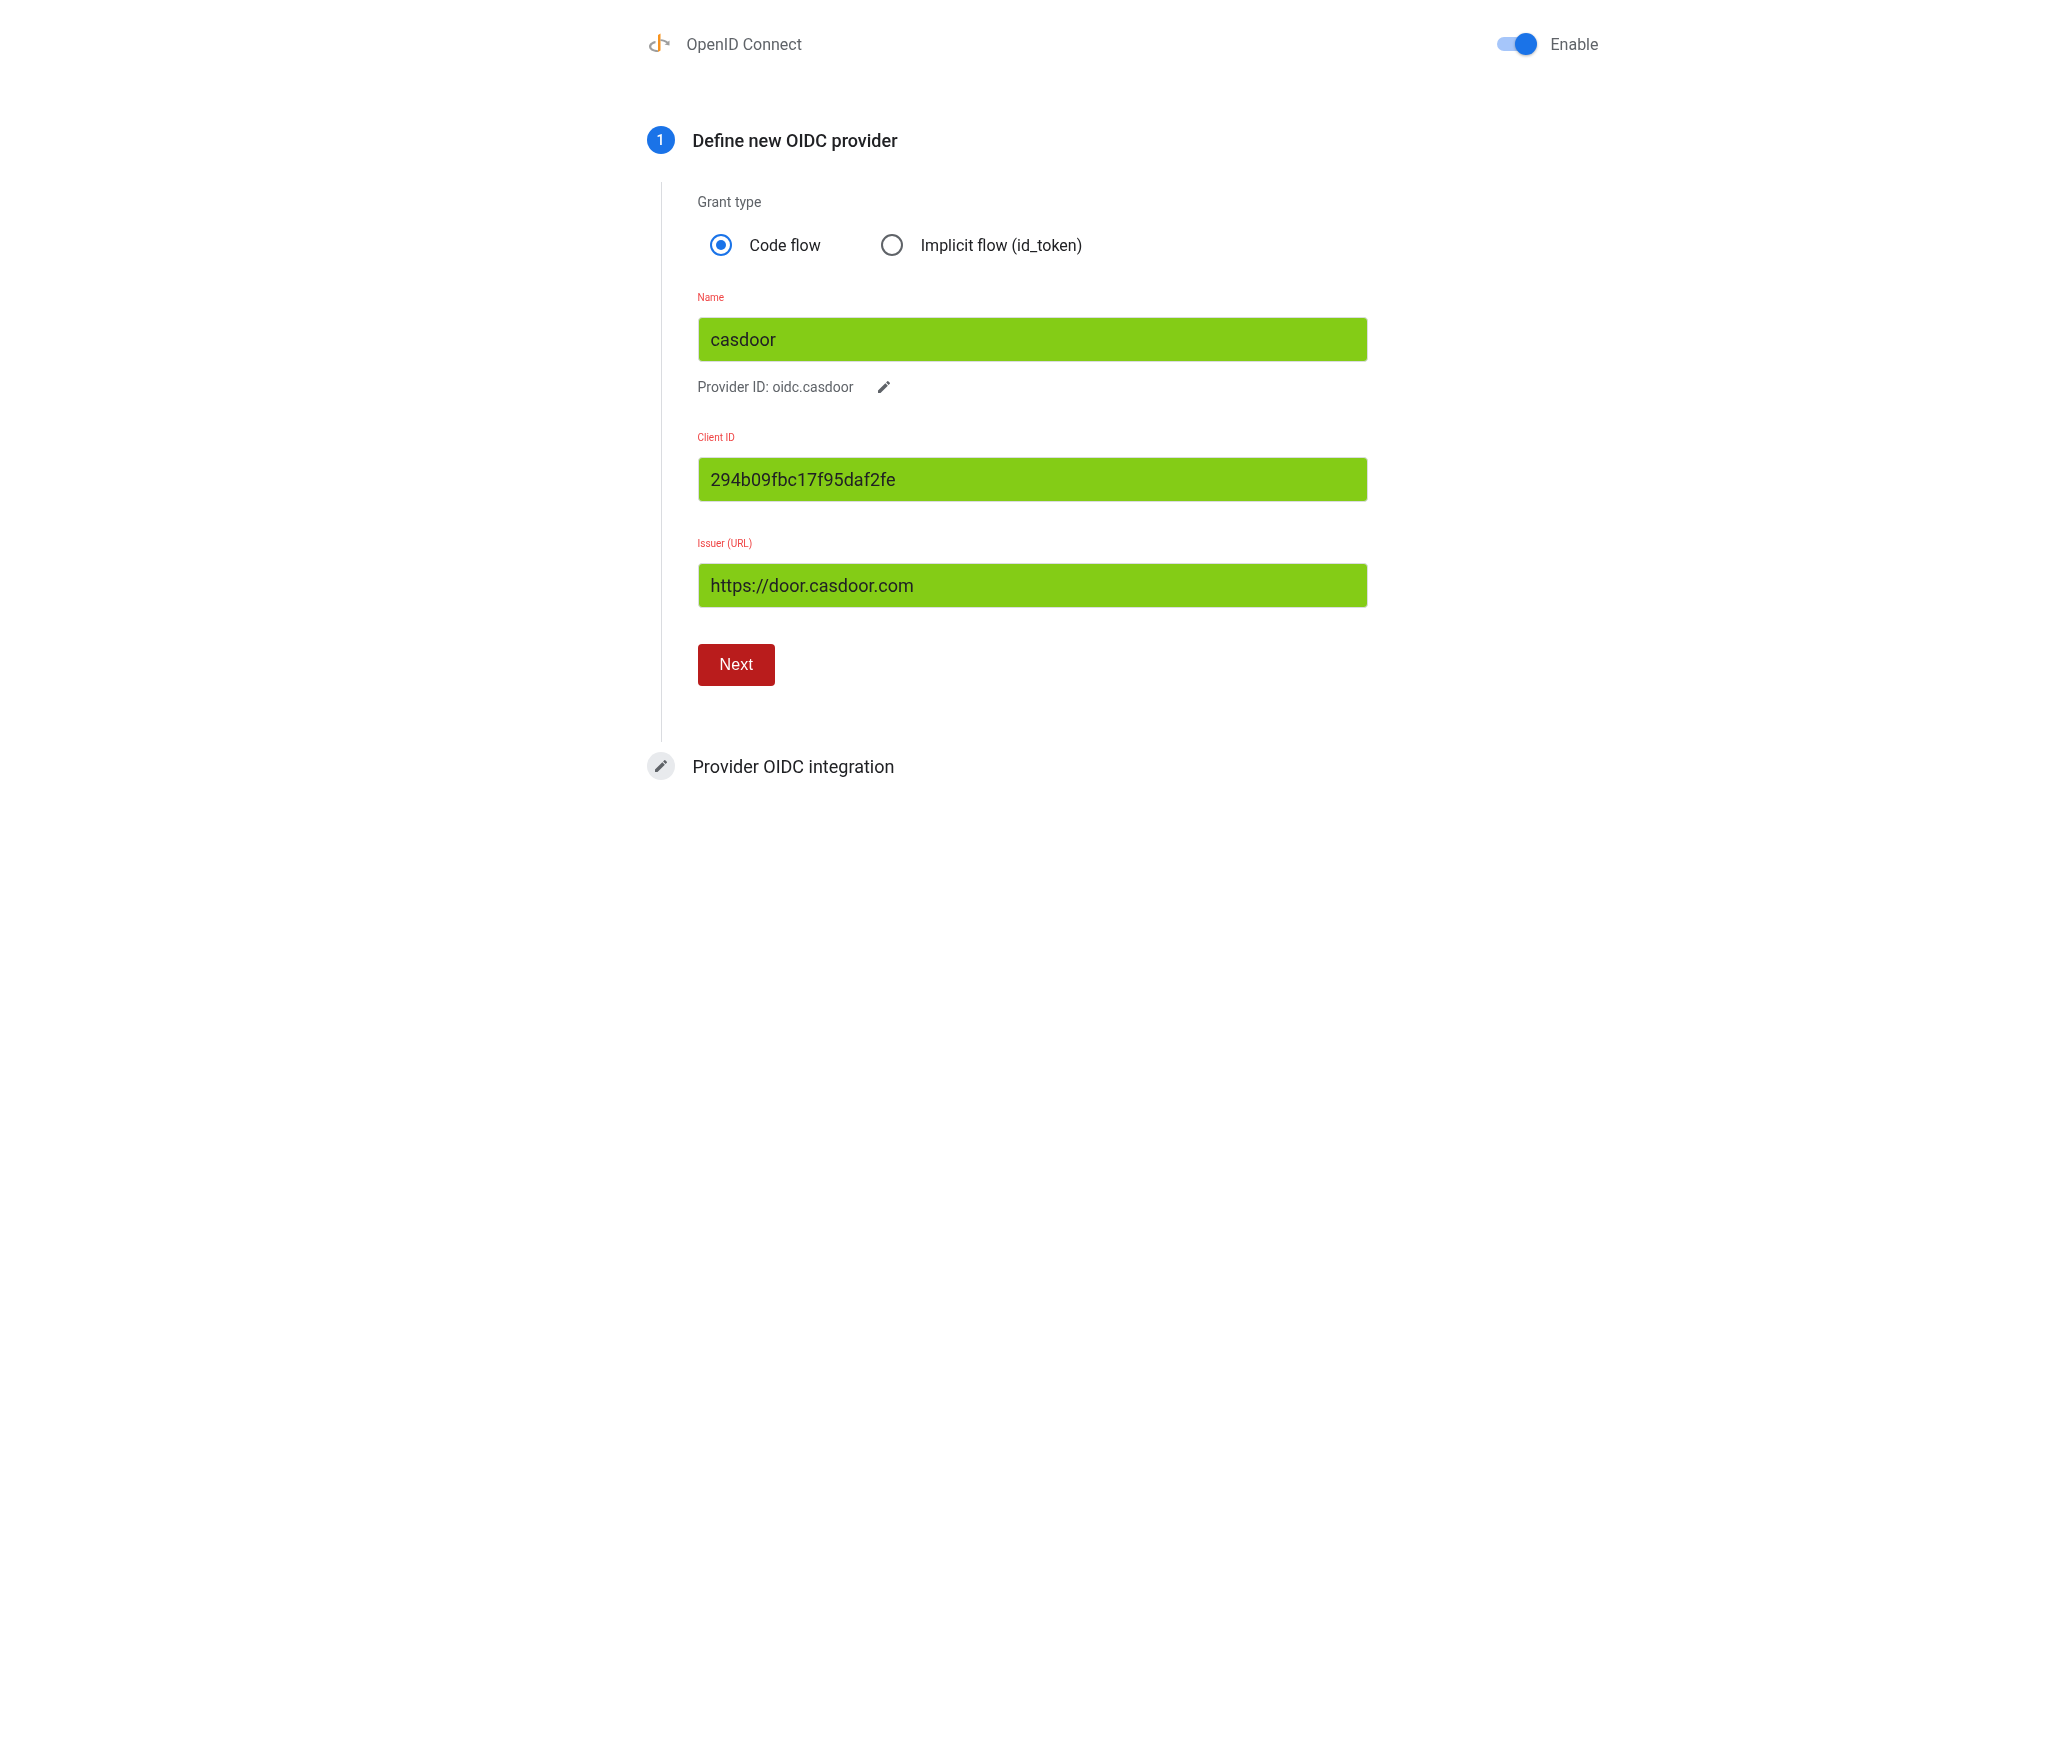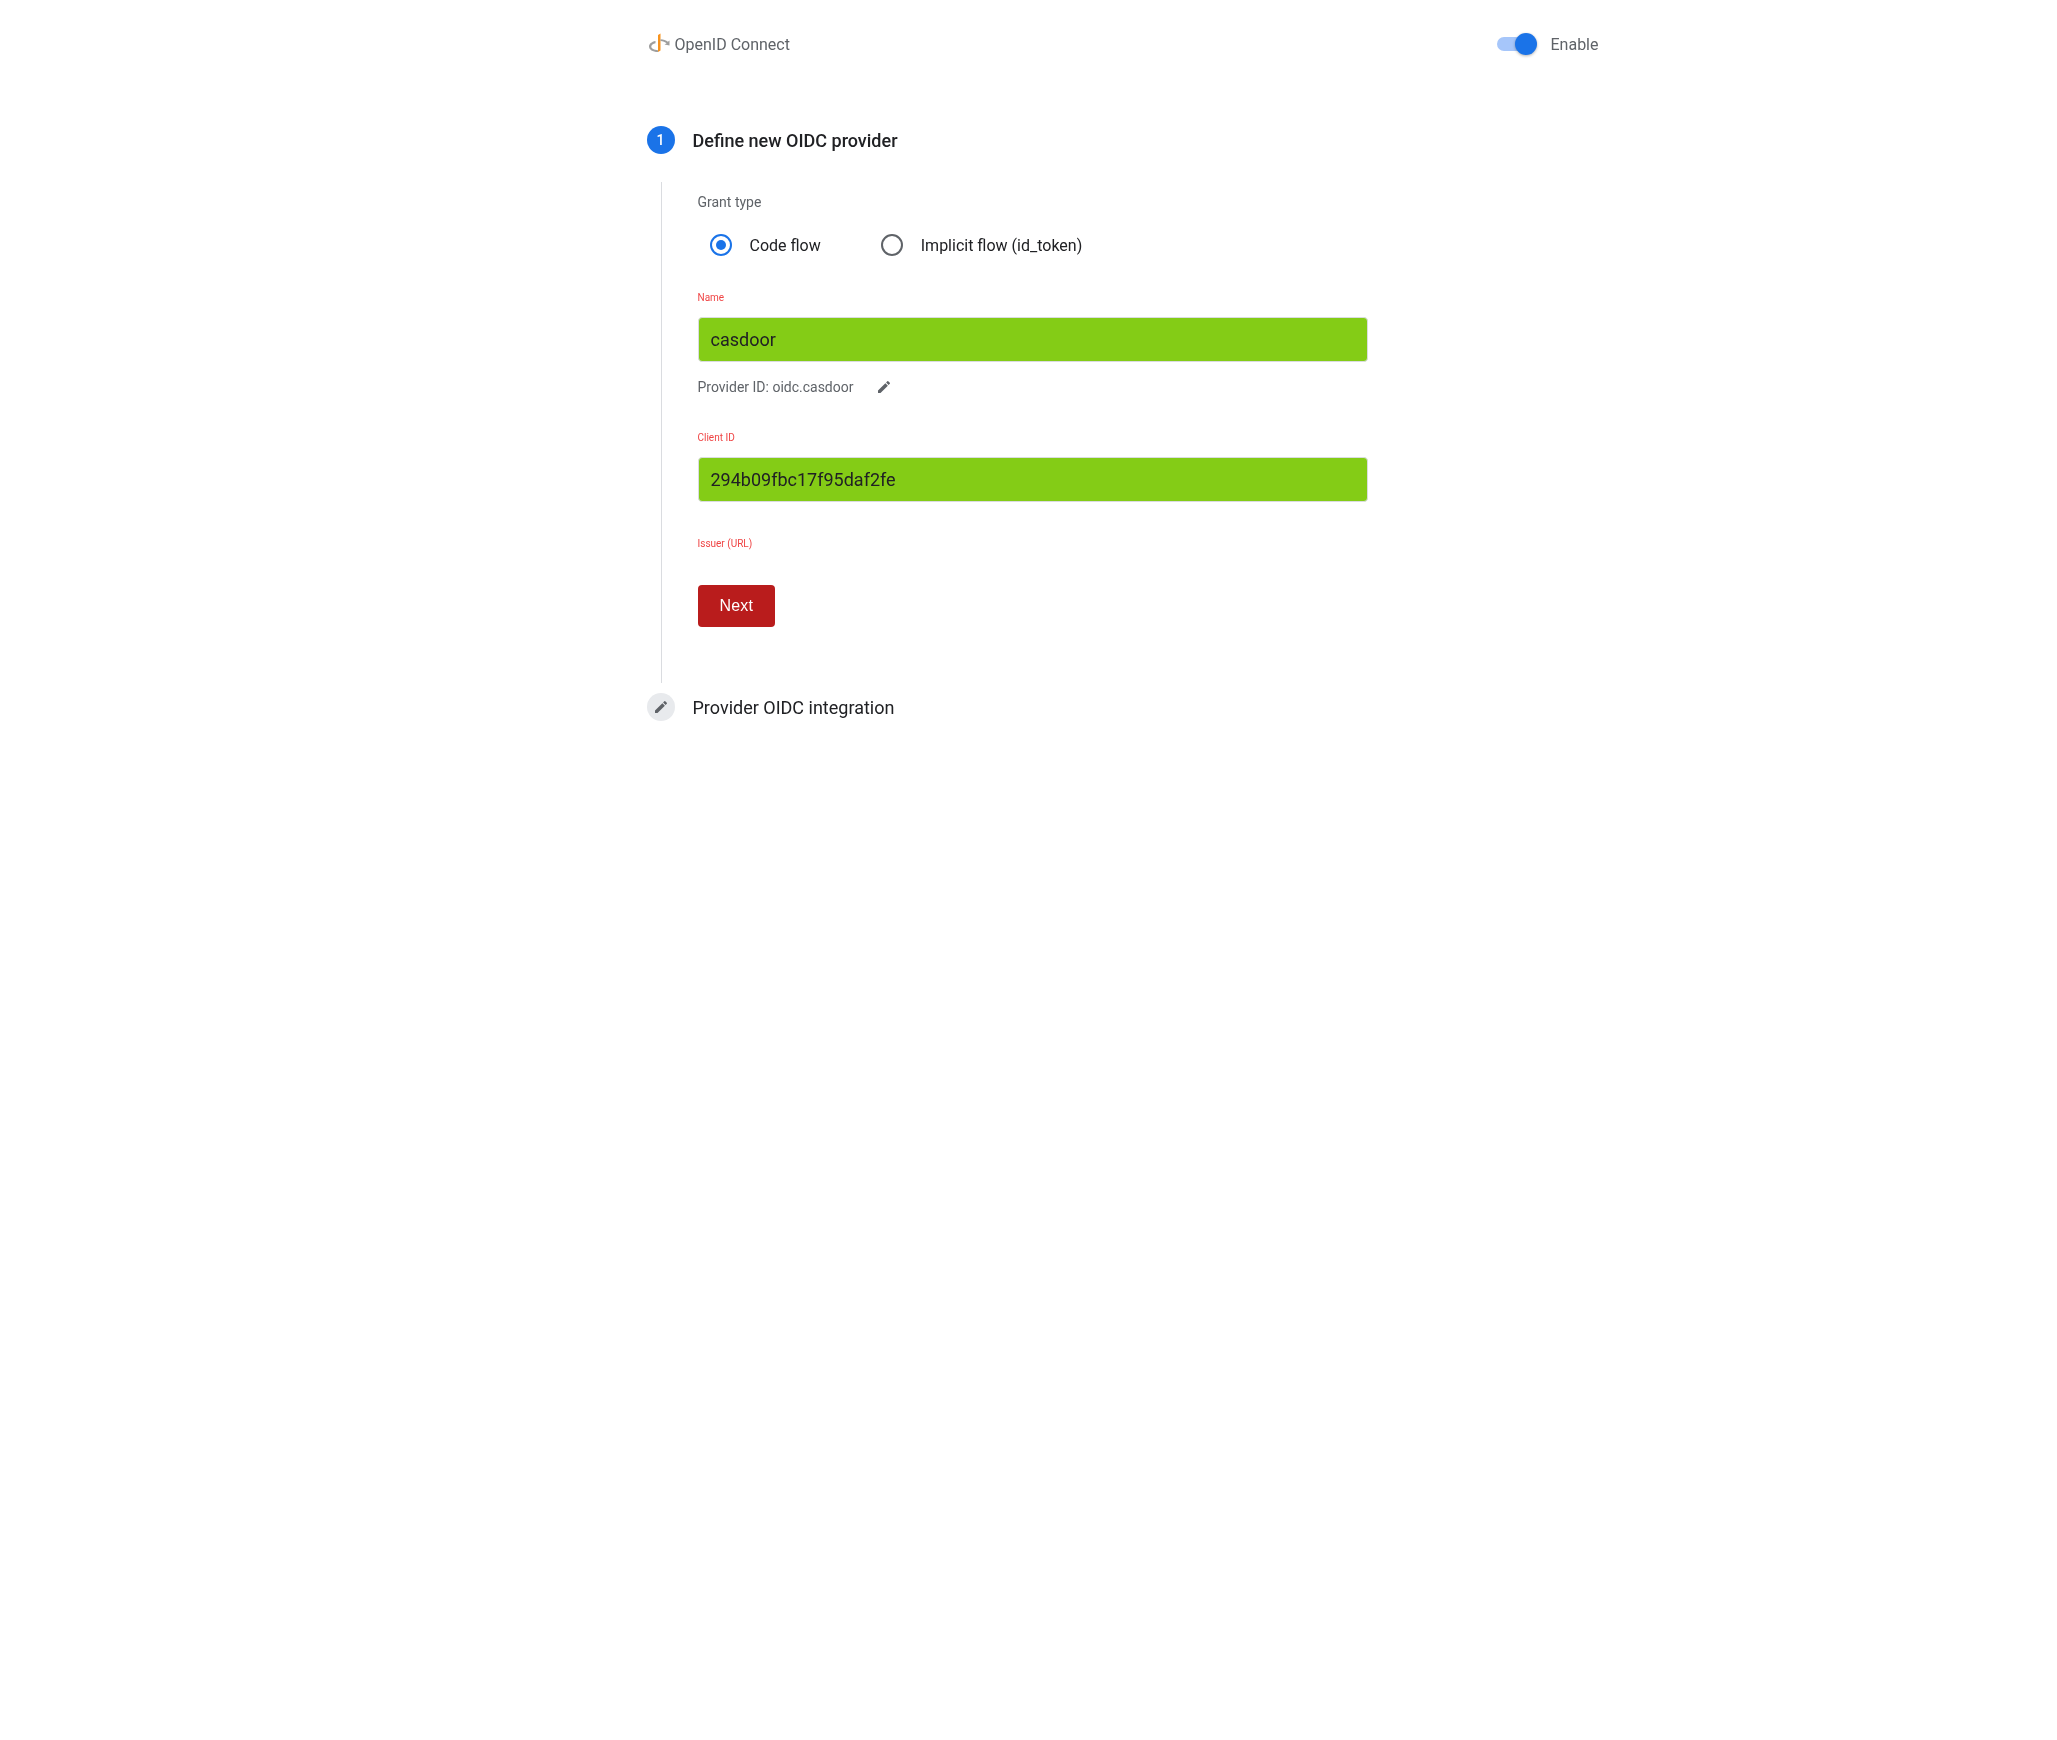--- a/index.html
+++ b/index.html
@@ -19,21 +19,21 @@
   .header {
     display: flex;
     align-items: center;
     justify-content: space-between;
     padding: 0  40px 0 228px;
     margin-bottom: 70px;
   }
   .header-left {
     display: flex;
     align-items: center;
-    gap: 4px;
+    gap: 16px;
   }
   .header-title {
     color: #5f6368;
     font-size: 16px;
   }
   .brand-icon {
     width: 24px;
     height: 24px;
   }
   .header-right {
@@ -268,20 +268,21 @@
           </div>
         </div>
 
         <div class="field-block">
           <div class="field-label">Client ID</div>
           <input class="text-input" type="text" value="294b09fbc17f95daf2fe" style="">
         </div>
 
         <div class="field-block">
           <div class="field-label">Issuer (URL)</div>
+          <input class="text-input" type="text" value="https://door.casdoor.com" style="">
         </div>
 
 
         <button class="primary-btn">Next</button>
 
       </div>
     </div>
 
     <div class="step2-header">
       <div class="pencil-circle">

